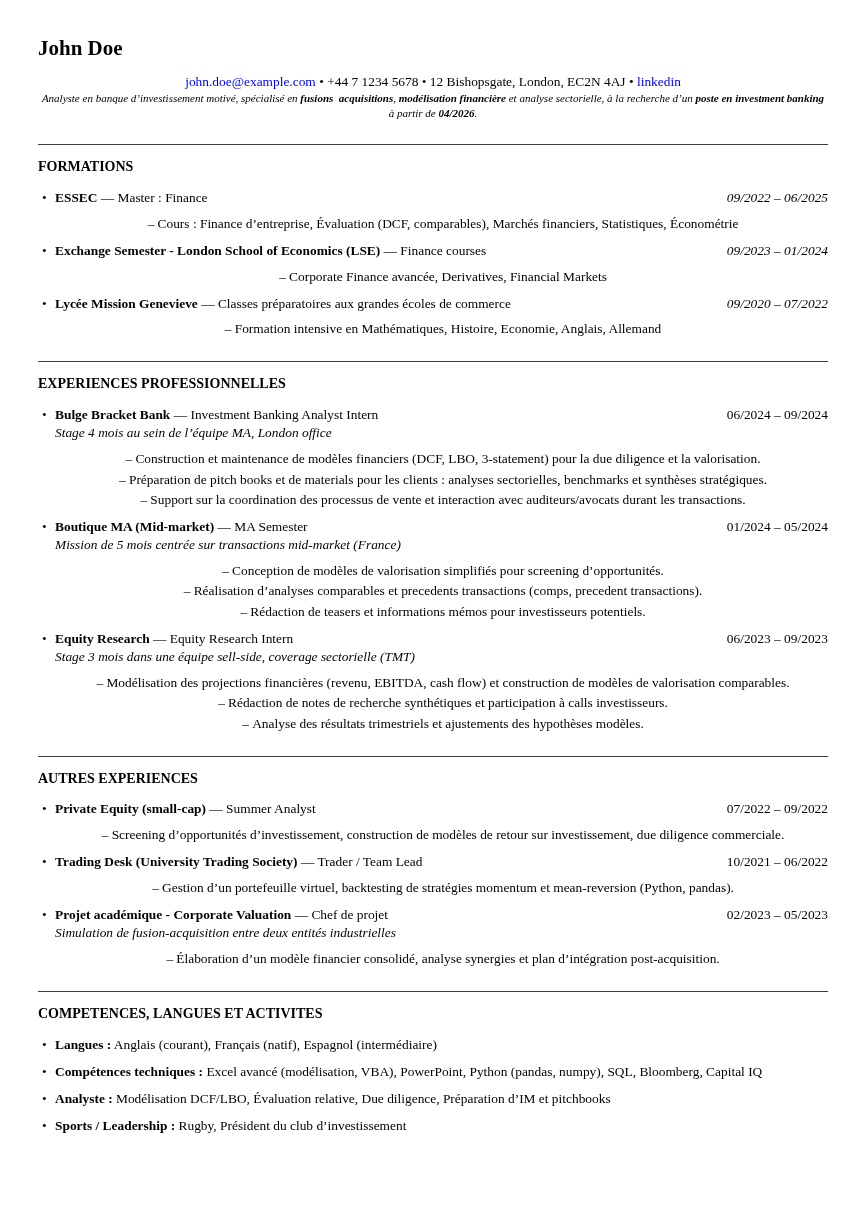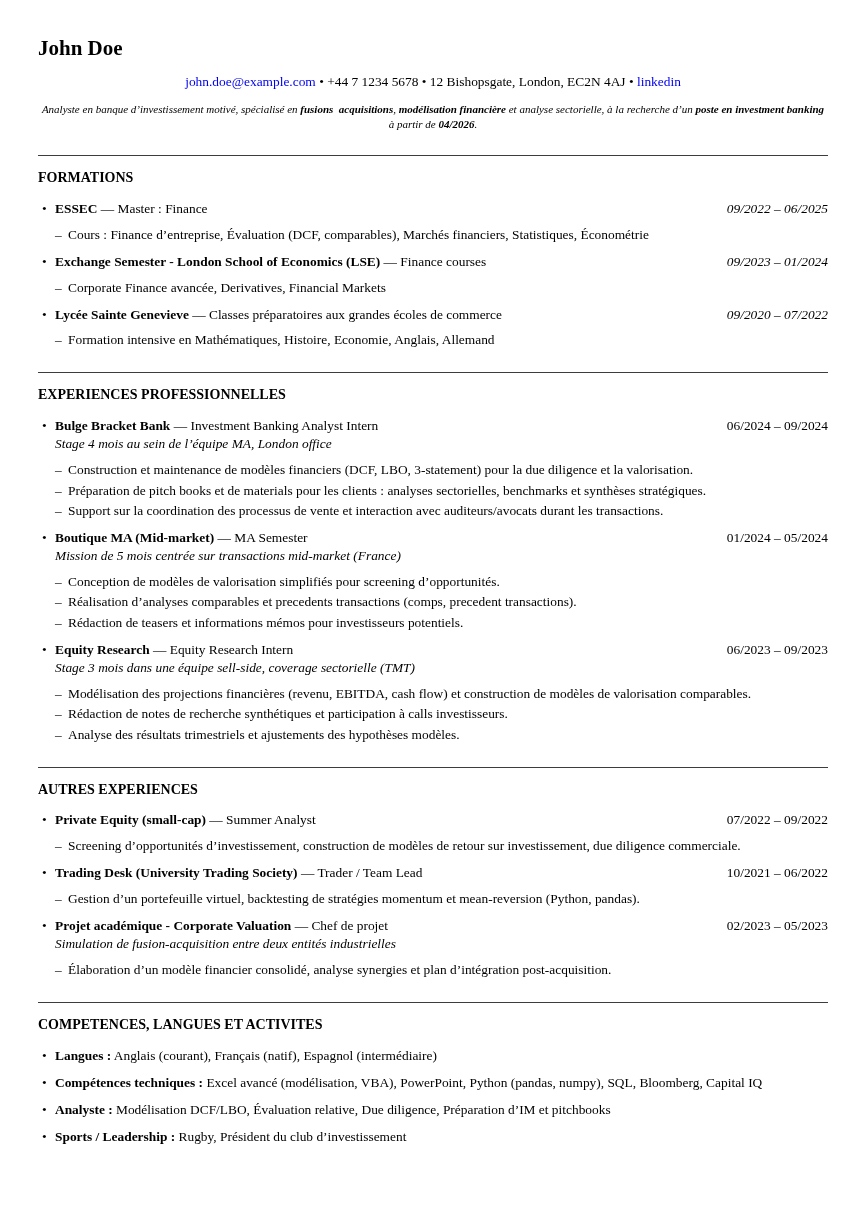--- a/index.html
+++ b/index.html
@@ -16,21 +16,21 @@
     font-size:13.4px;
   }
   .page{width:866px;padding:36px 38px 40px 38px;}
 
   
   .name{
     font-size:21px;font-weight:bold;
     margin:0 0 13px 0;line-height:1.15;
   }
   .contact{
-    text-align:center;font-size:13.4px;margin:0 0 11px 0;line-height:1.3;
+    text-align:center;font-size:13.4px;margin:0 0 0 0;line-height:1.3;
   }
   .contact a{color:var(--link);text-decoration:none;cursor:pointer;}
   .summary{
     text-align:center;font-style:italic;font-size:11px;
     line-height:1.38;margin:0;white-space:pre-wrap;
   }
   .summary .b{font-weight:bold;}
 
   
   .rule{border:0;border-top:1.4px solid var(--rule);margin:23px 0 0 0;height:0;}
@@ -38,21 +38,21 @@
 
   .entry{margin:0 0 9px 0;}
   .entry-head{display:flex;justify-content:space-between;align-items:center;line-height:1.34;}
   .entry-left{flex:1 1 auto;padding-right:14px;}
   .bullet{display:inline-block;width:13px;margin-left:4px;}
   .entry-org{font-weight:bold;}
   .entry-dates{flex:0 0 auto;white-space:nowrap;line-height:1.34;}
   .dates-italic .entry-dates{font-style:italic;}
   .entry-subtitle{font-style:italic;margin:0 0 0 17px;line-height:1.34;}
   .entry-bullets{list-style:none;margin:8px 0 0 0;padding:0 0 0 17px;}
-  .entry-bullets li{line-height:1.34;margin:0 0 2.5px 0;}
+  .entry-bullets li{line-height:1.34;margin:0 0 2.5px 0;text-align:center;}
   .sub-dash{display:inline-block;width:13px;}
 </style>
 </head>
 <body>
 
 <div class="page">
 
   <header>
     <h1 class="name">John Doe</h1>
     <p class="contact">
@@ -94,21 +94,21 @@
     </div>
 
     <ul class="entry-bullets">
               <li><span class="sub-dash">–</span><span>Corporate Finance avancée, Derivatives, Financial Markets</span></li>
             </ul>
   </div>
 
   <div class="entry">
     <div class="entry-head">
       <div class="entry-left">
-        <span class="bullet">•</span><span class="entry-org">Lycée Sainte Genevieve</span><span class="entry-dash"> — </span><span class="entry-role">Classes préparatoires aux grandes écoles de commerce</span>
+        <span class="bullet">•</span><span class="entry-org">Lycée Mission Genevieve</span><span class="entry-dash"> — </span><span class="entry-role">Classes préparatoires aux grandes écoles de commerce</span>
       </div>
       <span class="entry-dates">09/2020 – 07/2022</span>
     </div>
 
     <ul class="entry-bullets">
               <li><span class="sub-dash">–</span><span>Formation intensive en Mathématiques, Histoire, Economie, Anglais, Allemand</span></li>
             </ul>
   </div>
 </div>
   </section>

